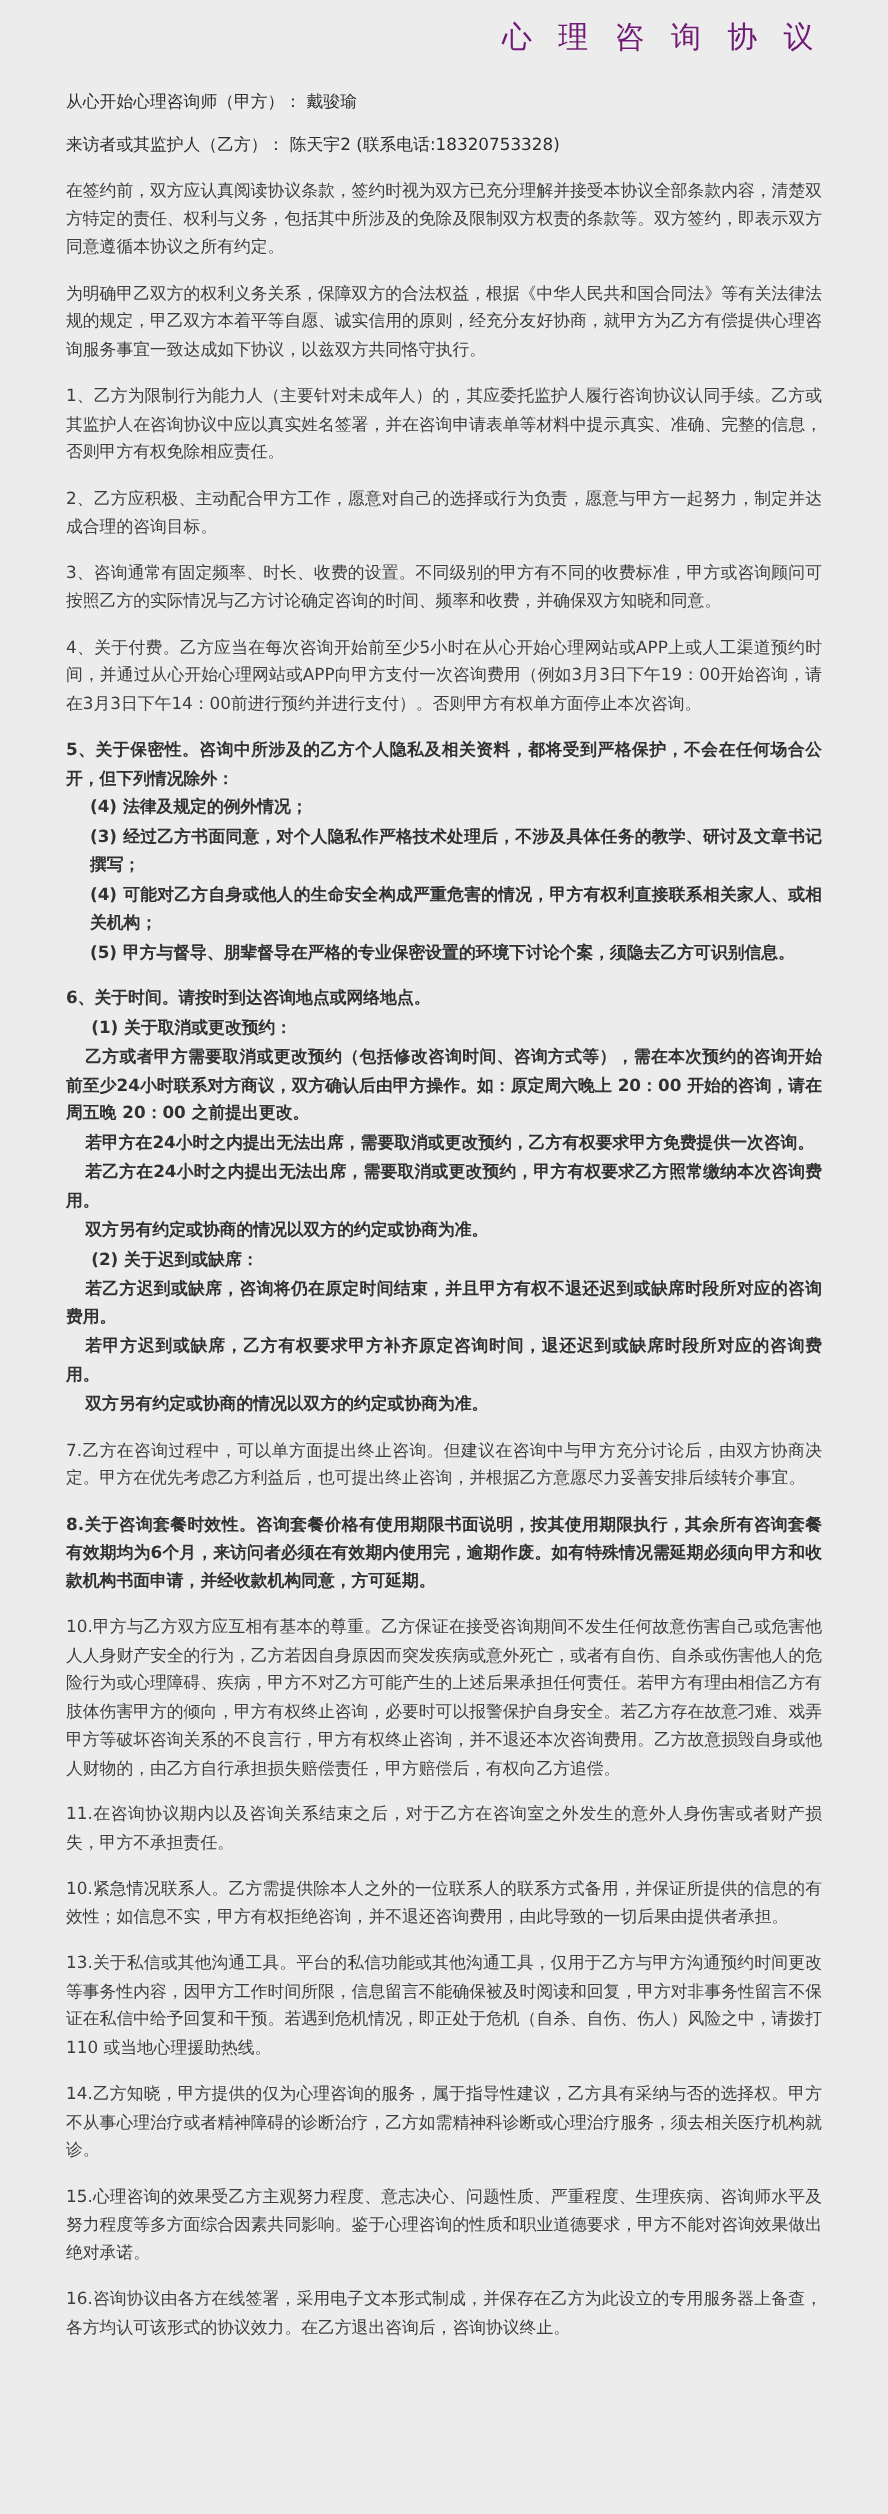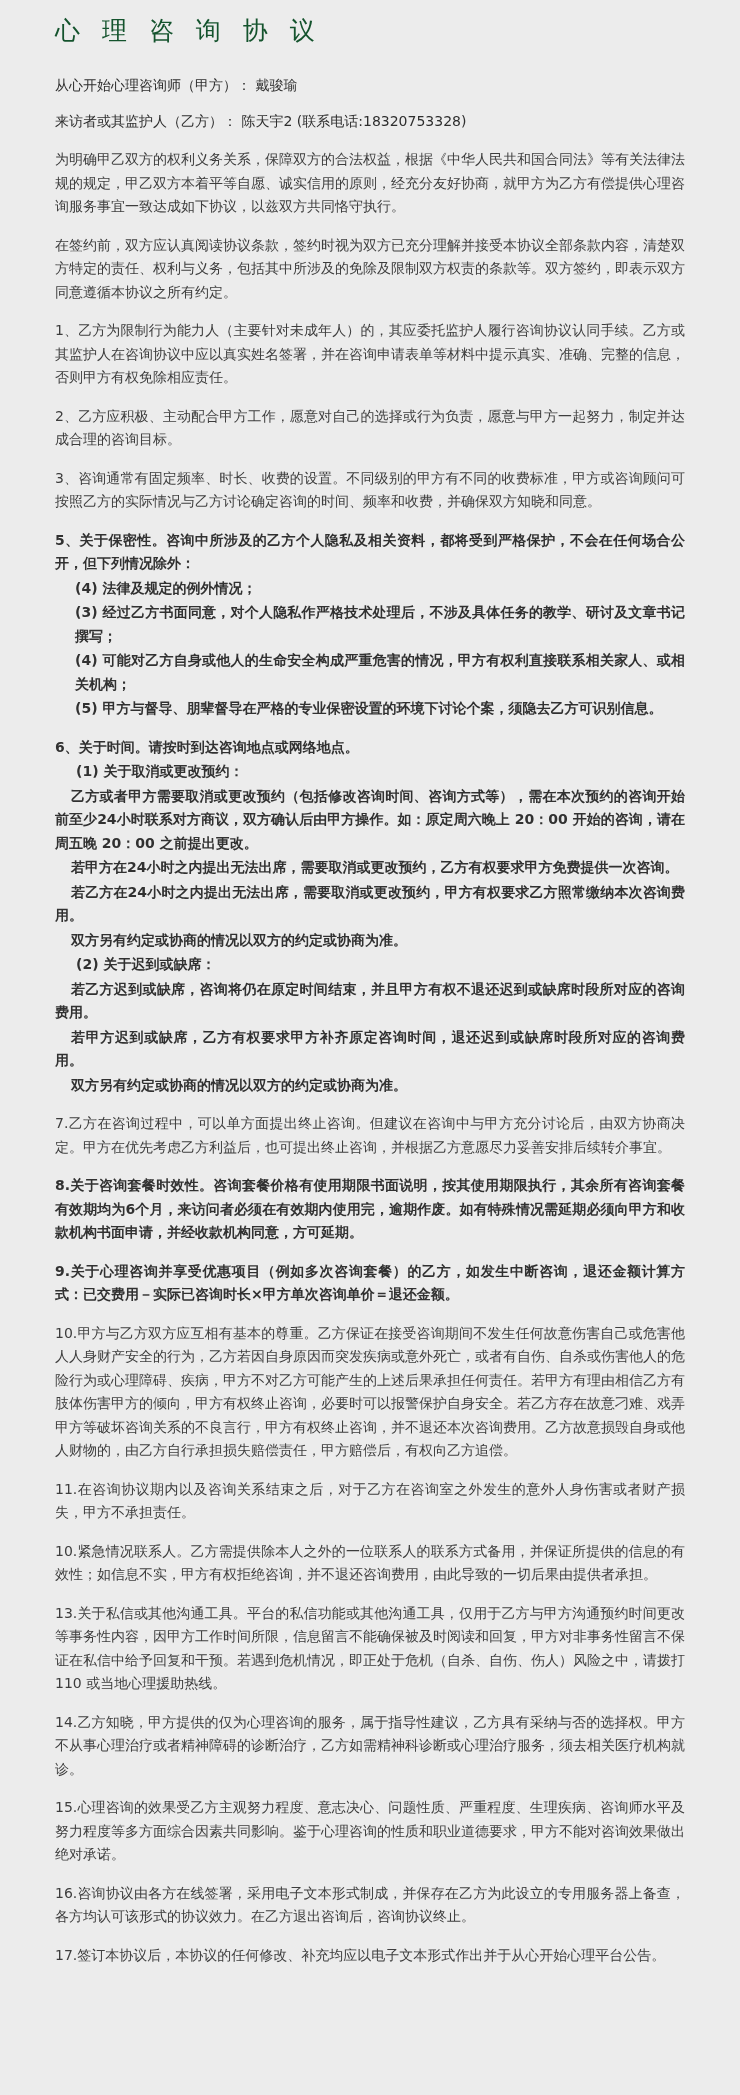--- a/index.html
+++ b/index.html
@@ -11,22 +11,22 @@
   }
   .page {
     width:740px;
     min-height:2095px;
     box-sizing:border-box;
     padding:6px 55px 28px 55px;
   }
   .doc-title {
     font-size:25px;
     font-weight:400;
-    color:#14532d;
-    text-align:left;
+    color:#701a75;
+    text-align:right;
     letter-spacing:7px;
     margin:8px 0 27px 0;
   }
   .party {
     font-size:14px;
     font-weight:400;
     color:#2e2e2e;
     line-height:23px;
     margin:13px 0;
   }
@@ -46,26 +46,27 @@
 </head>
 <body>
 
 <div class="page">
 
   <h1 class="doc-title">心 理 咨 询 协 议</h1>
 
   <p class="party">从心开始心理咨询师（甲方）： 戴骏瑜</p>
   <p class="party">来访者或其监护人（乙方）： 陈天宇2 (联系电话:18320753328)</p>
 
+  <p class="para">在签约前，双方应认真阅读协议条款，签约时视为双方已充分理解并接受本协议全部条款内容，清楚双方特定的责任、权利与义务，包括其中所涉及的免除及限制双方权责的条款等。双方签约，即表示双方同意遵循本协议之所有约定。</p>
   <p class="para">为明确甲乙双方的权利义务关系，保障双方的合法权益，根据《中华人民共和国合同法》等有关法律法规的规定，甲乙双方本着平等自愿、诚实信用的原则，经充分友好协商，就甲方为乙方有偿提供心理咨询服务事宜一致达成如下协议，以兹双方共同恪守执行。</p>
-  <p class="para">在签约前，双方应认真阅读协议条款，签约时视为双方已充分理解并接受本协议全部条款内容，清楚双方特定的责任、权利与义务，包括其中所涉及的免除及限制双方权责的条款等。双方签约，即表示双方同意遵循本协议之所有约定。</p>
 
   <p class="para">1、乙方为限制行为能力人（主要针对未成年人）的，其应委托监护人履行咨询协议认同手续。乙方或其监护人在咨询协议中应以真实姓名签署，并在咨询申请表单等材料中提示真实、准确、完整的信息，否则甲方有权免除相应责任。</p>
   <p class="para">2、乙方应积极、主动配合甲方工作，愿意对自己的选择或行为负责，愿意与甲方一起努力，制定并达成合理的咨询目标。</p>
   <p class="para">3、咨询通常有固定频率、时长、收费的设置。不同级别的甲方有不同的收费标准，甲方或咨询顾问可按照乙方的实际情况与乙方讨论确定咨询的时间、频率和收费，并确保双方知晓和同意。</p>
+  <p class="para">4、关于付费。乙方应当在每次咨询开始前至少5小时在从心开始心理网站或APP上或人工渠道预约时间，并通过从心开始心理网站或APP向甲方支付一次咨询费用（例如3月3日下午19：00开始咨询，请在3月3日下午14：00前进行预约并进行支付）。否则甲方有权单方面停止本次咨询。</p>
 
   <div class="para bold">
     <div class="sub">5、关于保密性。咨询中所涉及的乙方个人隐私及相关资料，都将受到严格保护，不会在任何场合公开，但下列情况除外：</div>
     <div class="sub ind-item">(4) 法律及规定的例外情况；</div>
     <div class="sub ind-item">(3) 经过乙方书面同意，对个人隐私作严格技术处理后，不涉及具体任务的教学、研讨及文章书记撰写；</div>
     <div class="sub ind-item">(4) 可能对乙方自身或他人的生命安全构成严重危害的情况，甲方有权利直接联系相关家人、或相关机构；</div>
     <div class="sub ind-item">(5) 甲方与督导、朋辈督导在严格的专业保密设置的环境下讨论个案，须隐去乙方可识别信息。</div>
   </div>
 
   <div class="para bold">
@@ -76,23 +77,21 @@
     <div class="sub ind-body">若乙方在24小时之内提出无法出席，需要取消或更改预约，甲方有权要求乙方照常缴纳本次咨询费用。</div>
     <div class="sub ind-body">双方另有约定或协商的情况以双方的约定或协商为准。</div>
     <div class="sub ind-head">(2) 关于迟到或缺席：</div>
     <div class="sub ind-body">若乙方迟到或缺席，咨询将仍在原定时间结束，并且甲方有权不退还迟到或缺席时段所对应的咨询费用。</div>
     <div class="sub ind-body">若甲方迟到或缺席，乙方有权要求甲方补齐原定咨询时间，退还迟到或缺席时段所对应的咨询费用。</div>
     <div class="sub ind-body">双方另有约定或协商的情况以双方的约定或协商为准。</div>
   </div>
 
   <p class="para">7.乙方在咨询过程中，可以单方面提出终止咨询。但建议在咨询中与甲方充分讨论后，由双方协商决定。甲方在优先考虑乙方利益后，也可提出终止咨询，并根据乙方意愿尽力妥善安排后续转介事宜。</p>
   <p class="para bold">8.关于咨询套餐时效性。咨询套餐价格有使用期限书面说明，按其使用期限执行，其余所有咨询套餐有效期均为6个月，来访问者必须在有效期内使用完，逾期作废。如有特殊情况需延期必须向甲方和收款机构书面申请，并经收款机构同意，方可延期。</p>
-  <p class="para bold">9.关于心理咨询并享受优惠项目（例如多次咨询套餐）的乙方，如发生中断咨询，退还金额计算方式：已交费用－实际已咨询时长×甲方单次咨询单价＝退还金额。</p>
   <p class="para">10.甲方与乙方双方应互相有基本的尊重。乙方保证在接受咨询期间不发生任何故意伤害自己或危害他人人身财产安全的行为，乙方若因自身原因而突发疾病或意外死亡，或者有自伤、自杀或伤害他人的危险行为或心理障碍、疾病，甲方不对乙方可能产生的上述后果承担任何责任。若甲方有理由相信乙方有肢体伤害甲方的倾向，甲方有权终止咨询，必要时可以报警保护自身安全。若乙方存在故意刁难、戏弄甲方等破坏咨询关系的不良言行，甲方有权终止咨询，并不退还本次咨询费用。乙方故意损毁自身或他人财物的，由乙方自行承担损失赔偿责任，甲方赔偿后，有权向乙方追偿。</p>
   <p class="para">11.在咨询协议期内以及咨询关系结束之后，对于乙方在咨询室之外发生的意外人身伤害或者财产损失，甲方不承担责任。</p>
   <p class="para">10.紧急情况联系人。乙方需提供除本人之外的一位联系人的联系方式备用，并保证所提供的信息的有效性；如信息不实，甲方有权拒绝咨询，并不退还咨询费用，由此导致的一切后果由提供者承担。</p>
   <p class="para">13.关于私信或其他沟通工具。平台的私信功能或其他沟通工具，仅用于乙方与甲方沟通预约时间更改等事务性内容，因甲方工作时间所限，信息留言不能确保被及时阅读和回复，甲方对非事务性留言不保证在私信中给予回复和干预。若遇到危机情况，即正处于危机（自杀、自伤、伤人）风险之中，请拨打 110 或当地心理援助热线。</p>
   <p class="para">14.乙方知晓，甲方提供的仅为心理咨询的服务，属于指导性建议，乙方具有采纳与否的选择权。甲方不从事心理治疗或者精神障碍的诊断治疗，乙方如需精神科诊断或心理治疗服务，须去相关医疗机构就诊。</p>
   <p class="para">15.心理咨询的效果受乙方主观努力程度、意志决心、问题性质、严重程度、生理疾病、咨询师水平及努力程度等多方面综合因素共同影响。鉴于心理咨询的性质和职业道德要求，甲方不能对咨询效果做出绝对承诺。</p>
   <p class="para">16.咨询协议由各方在线签署，采用电子文本形式制成，并保存在乙方为此设立的专用服务器上备查，各方均认可该形式的协议效力。在乙方退出咨询后，咨询协议终止。</p>
-  <p class="para">17.签订本协议后，本协议的任何修改、补充均应以电子文本形式作出并于从心开始心理平台公告。</p>
 
 </div>
 
 </body></html>

